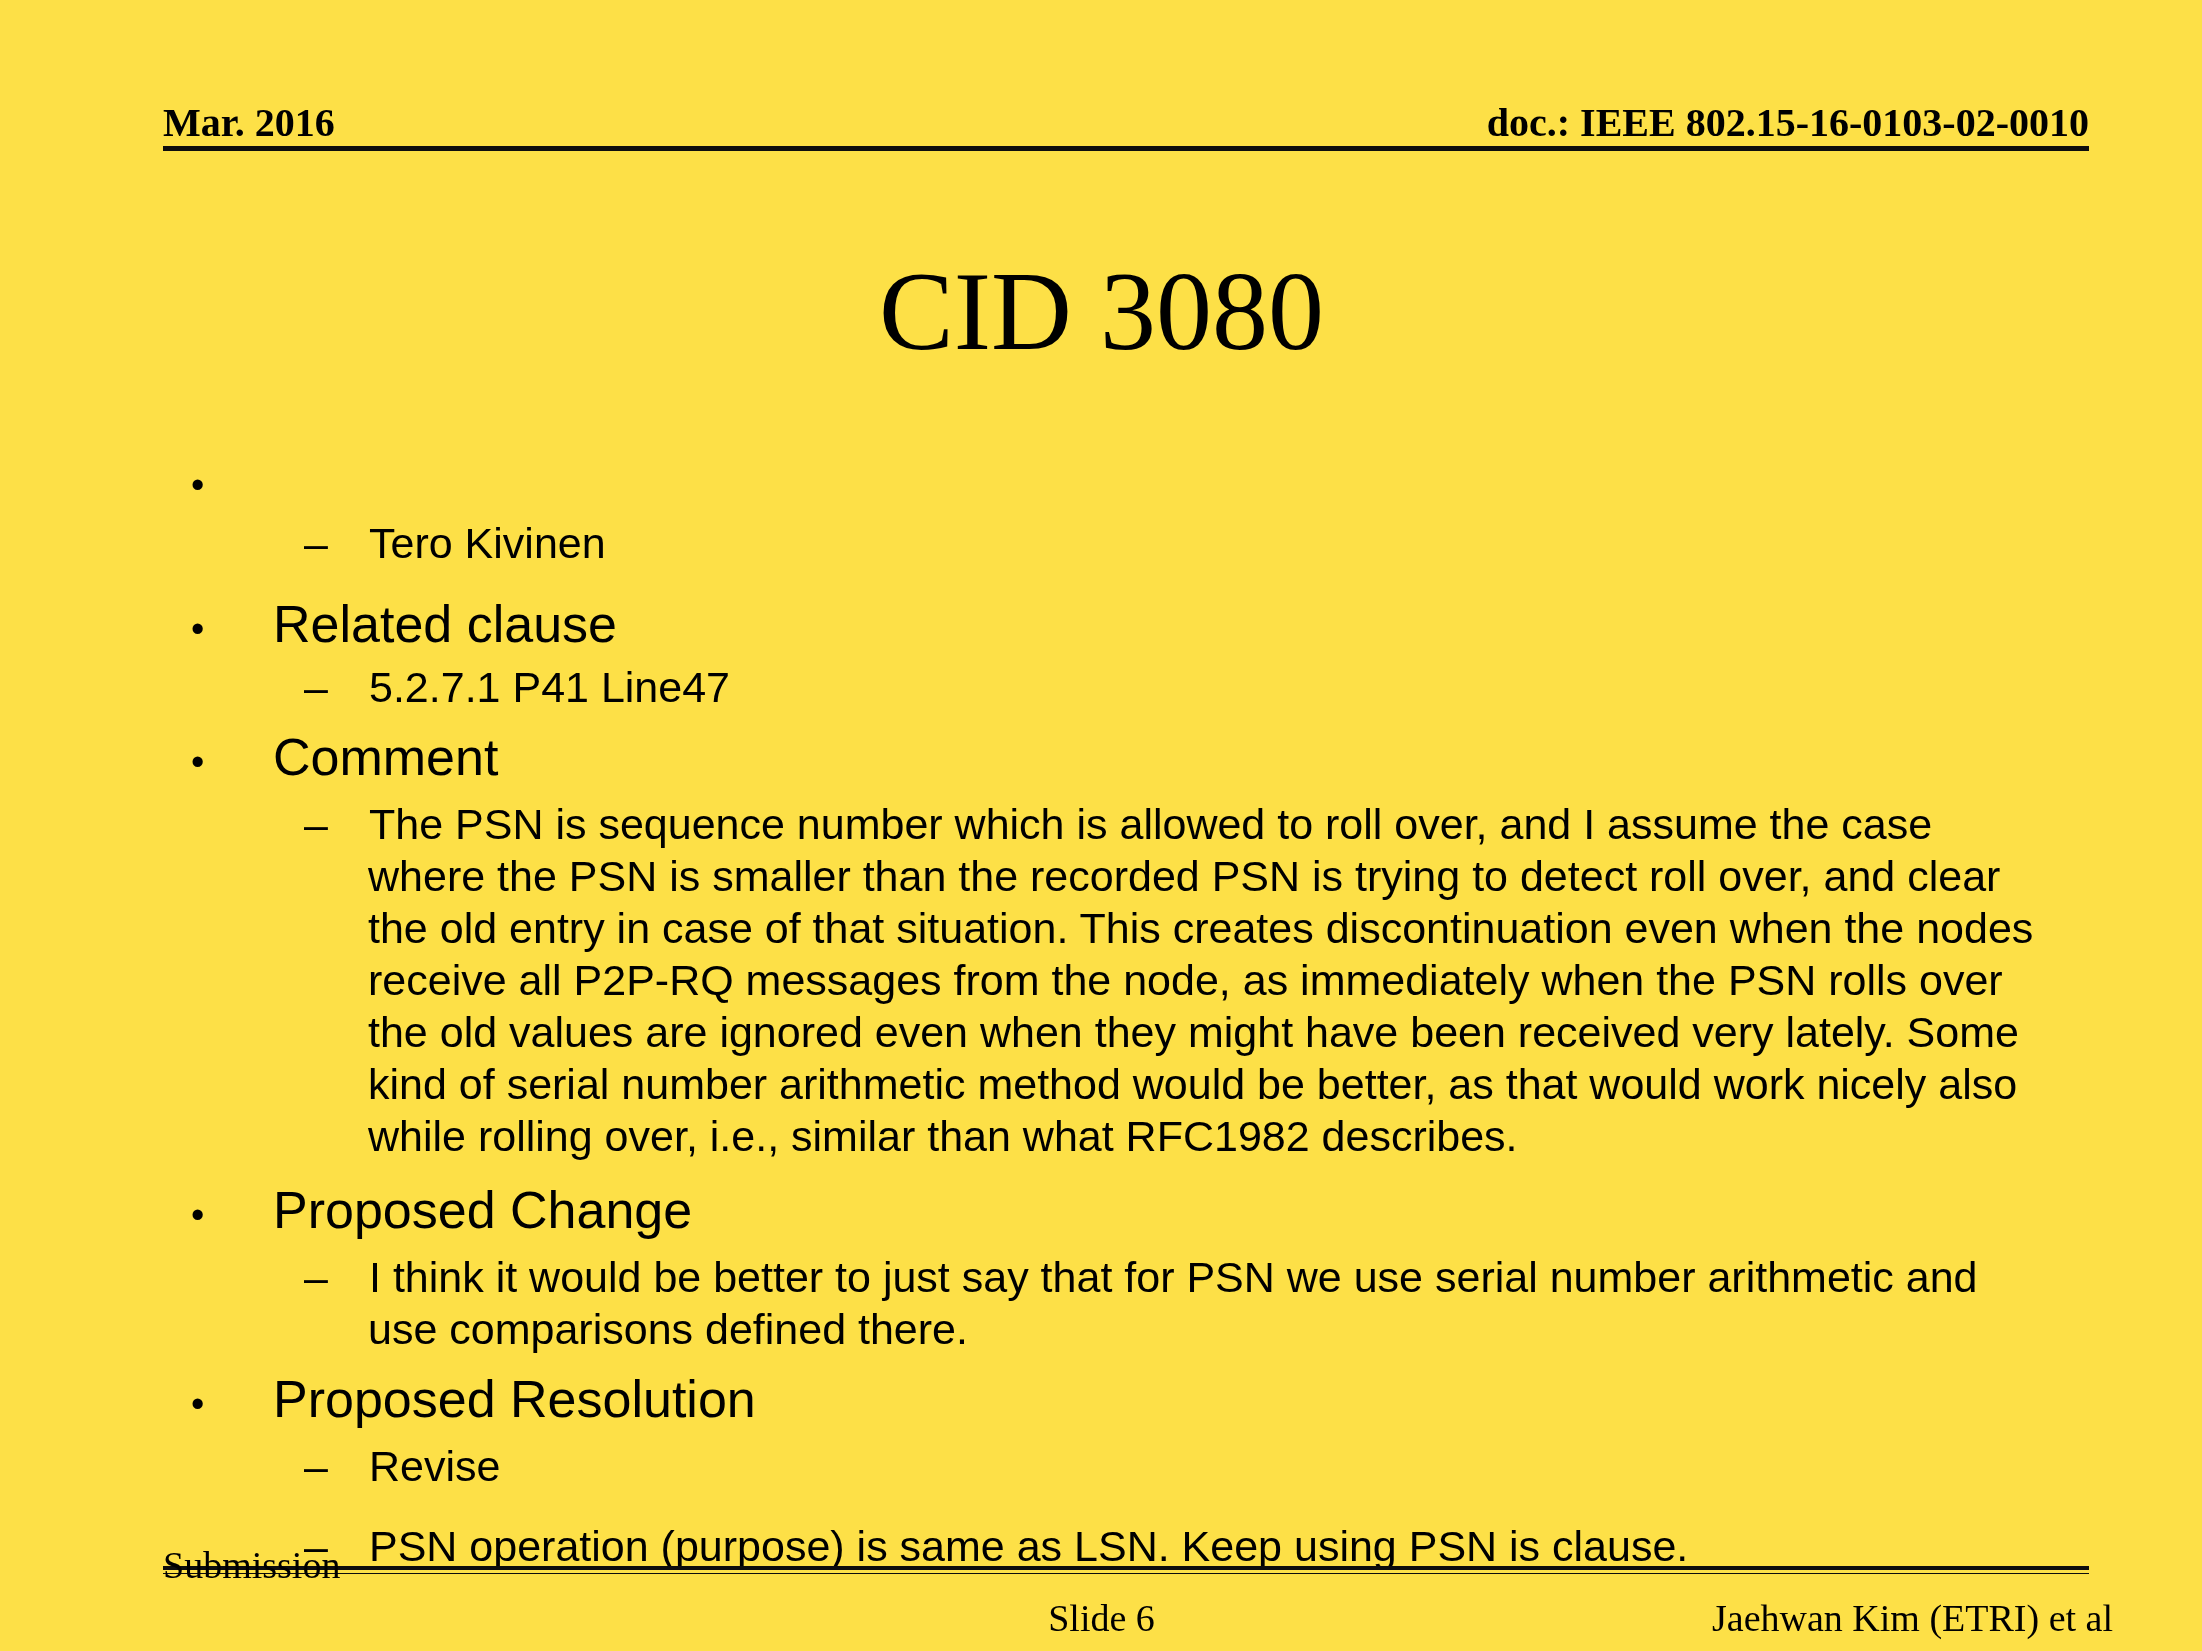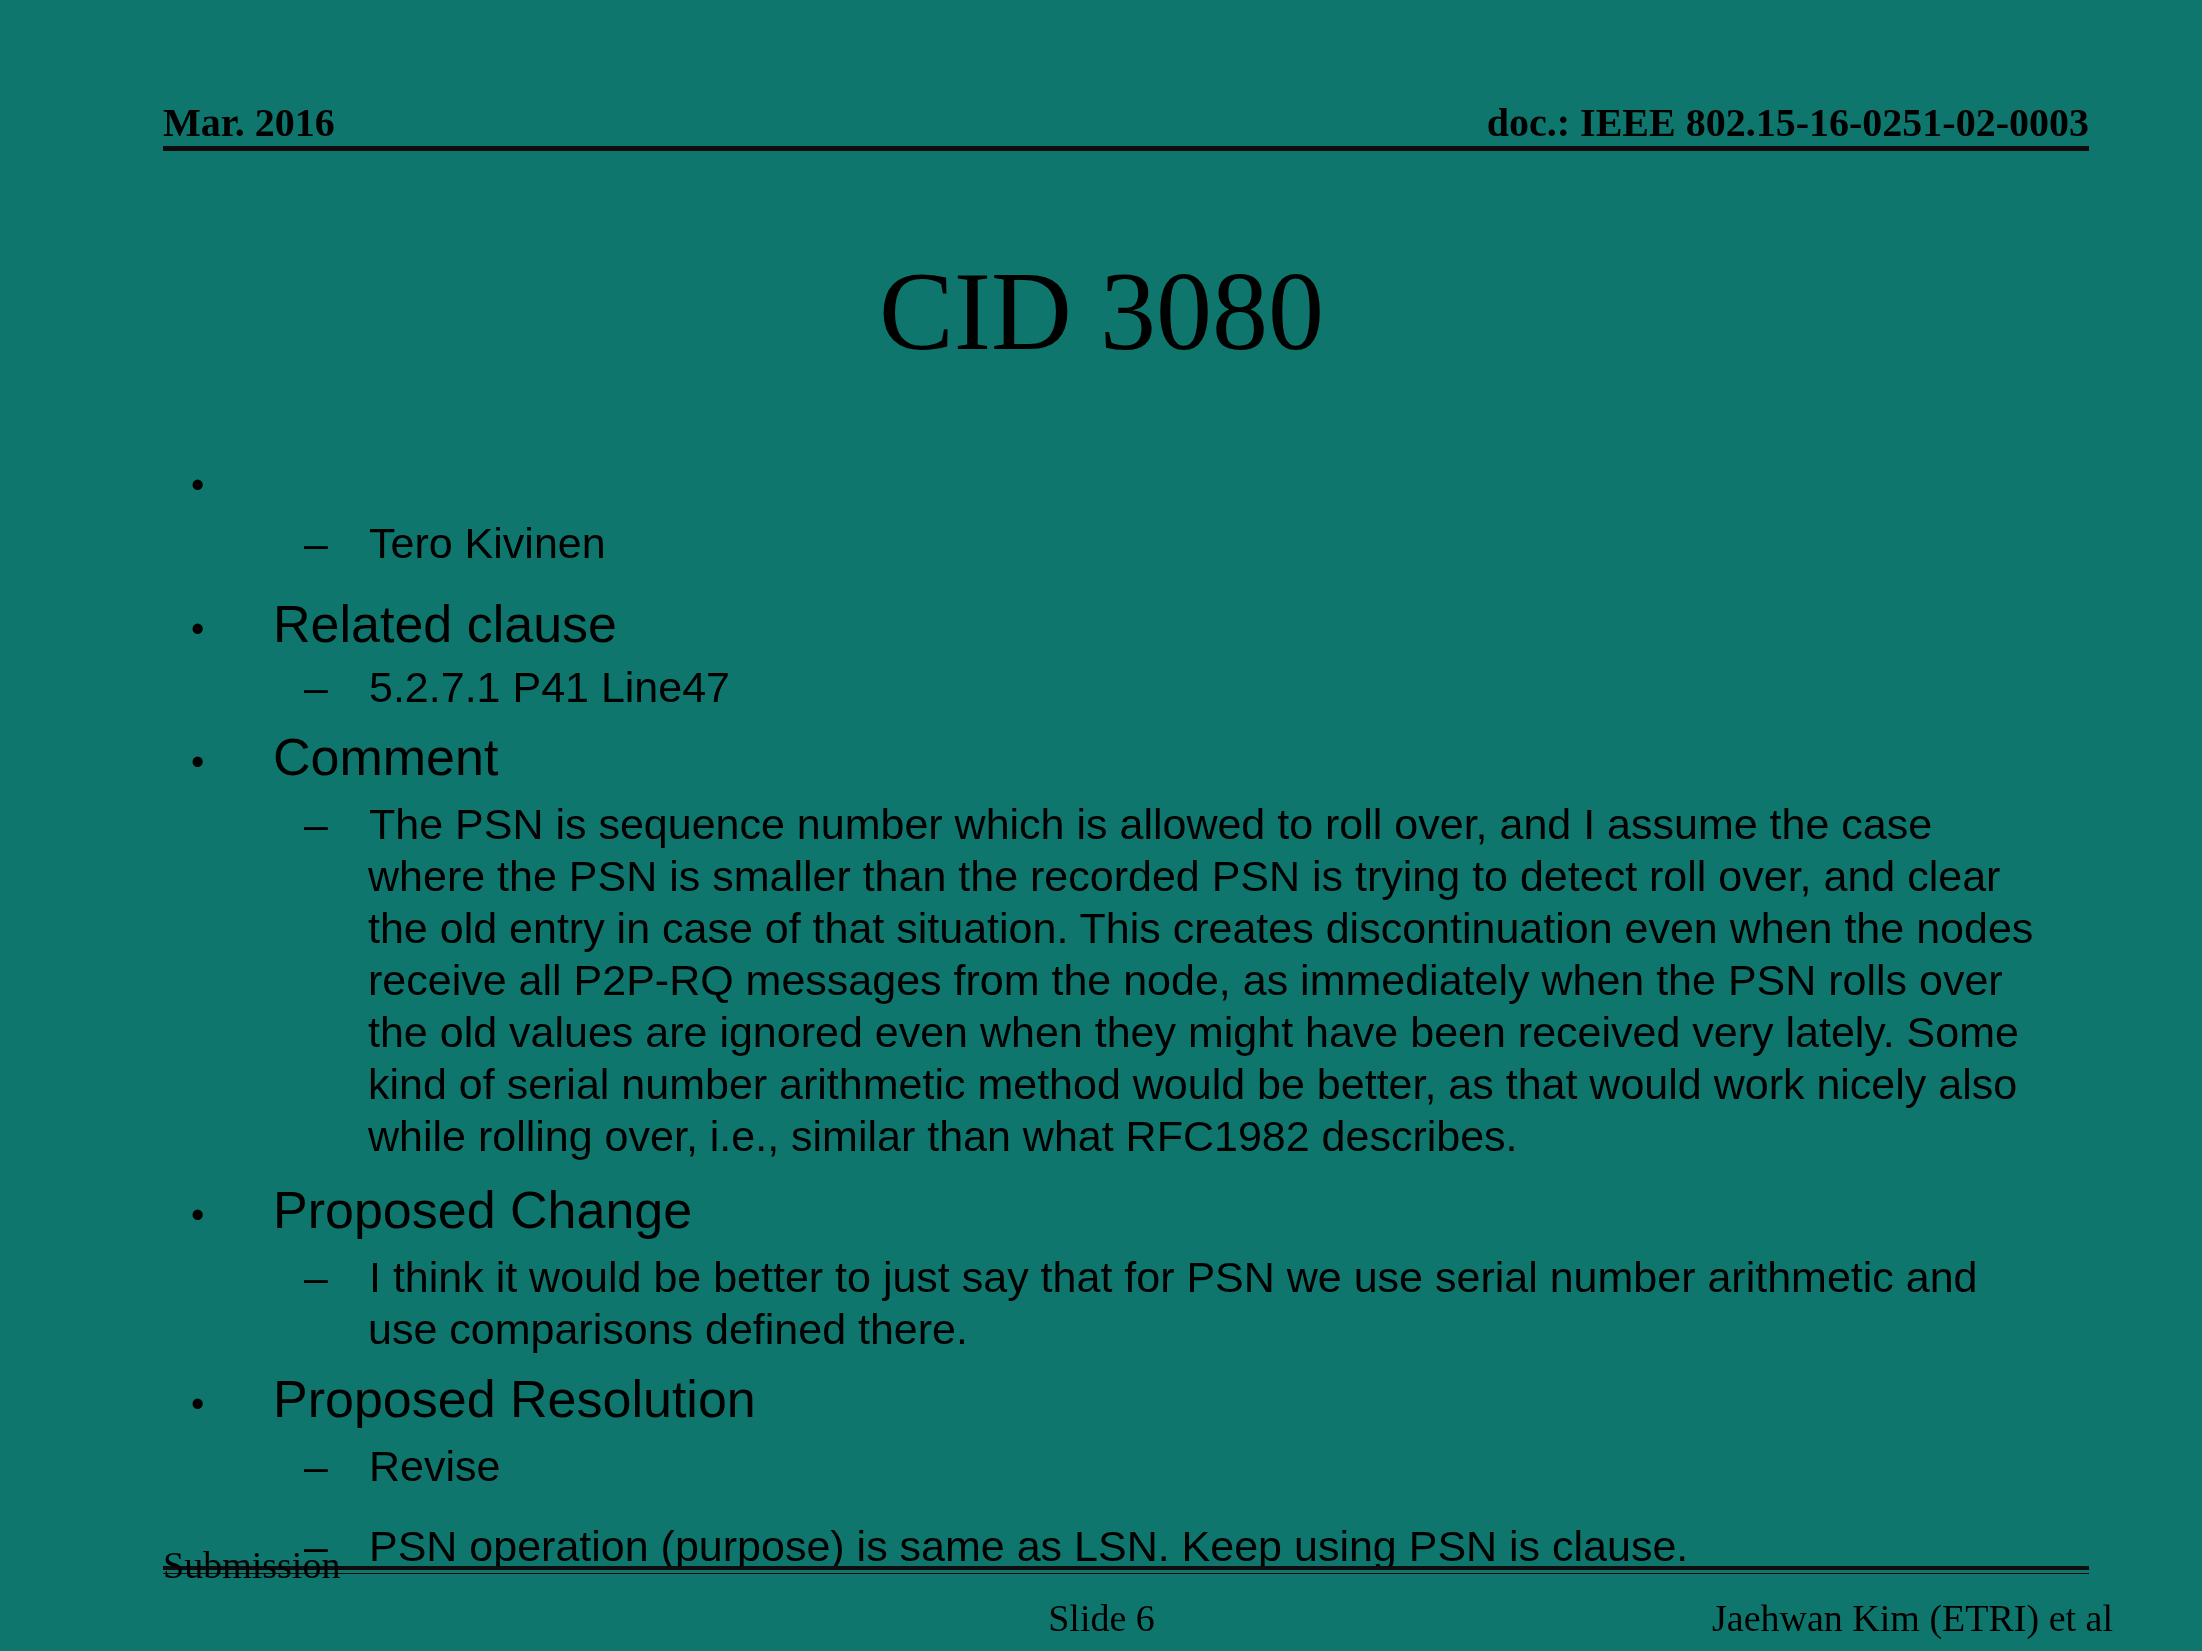--- a/index.html
+++ b/index.html
@@ -4,21 +4,21 @@
 <style>
   html, body {
     margin: 0;
     padding: 0;
     background: #ffffff;
   }
   .slide {
     position: relative;
     width: 2203px;
     height: 1652px;
-    background: #0f766e;
+    background: #fde047;
     overflow: hidden;
     font-family: "Liberation Sans", sans-serif;
     color: #000000;
   }
 
   
   .hdr-left {
     position: absolute;
     left: 163px;
     top: 100px;
@@ -149,21 +149,21 @@
     line-height: 45px;
     white-space: nowrap;
   }
 </style>
 </head>
 <body>
 
 <div class="slide">
 
   <div class="hdr-left">Mar. 2016</div>
-  <div class="hdr-right">doc.: IEEE 802.15-16-0251-02-0003</div>
+  <div class="hdr-right">doc.: IEEE 802.15-16-0103-02-0010</div>
   <div class="hdr-rule"></div>
 
   <div class="title">CID 3080</div>
 
   <div class="body">
 
     <div class="l1 mt-first">
       <span class="marker">•</span>
     </div>
     <div class="l2">

